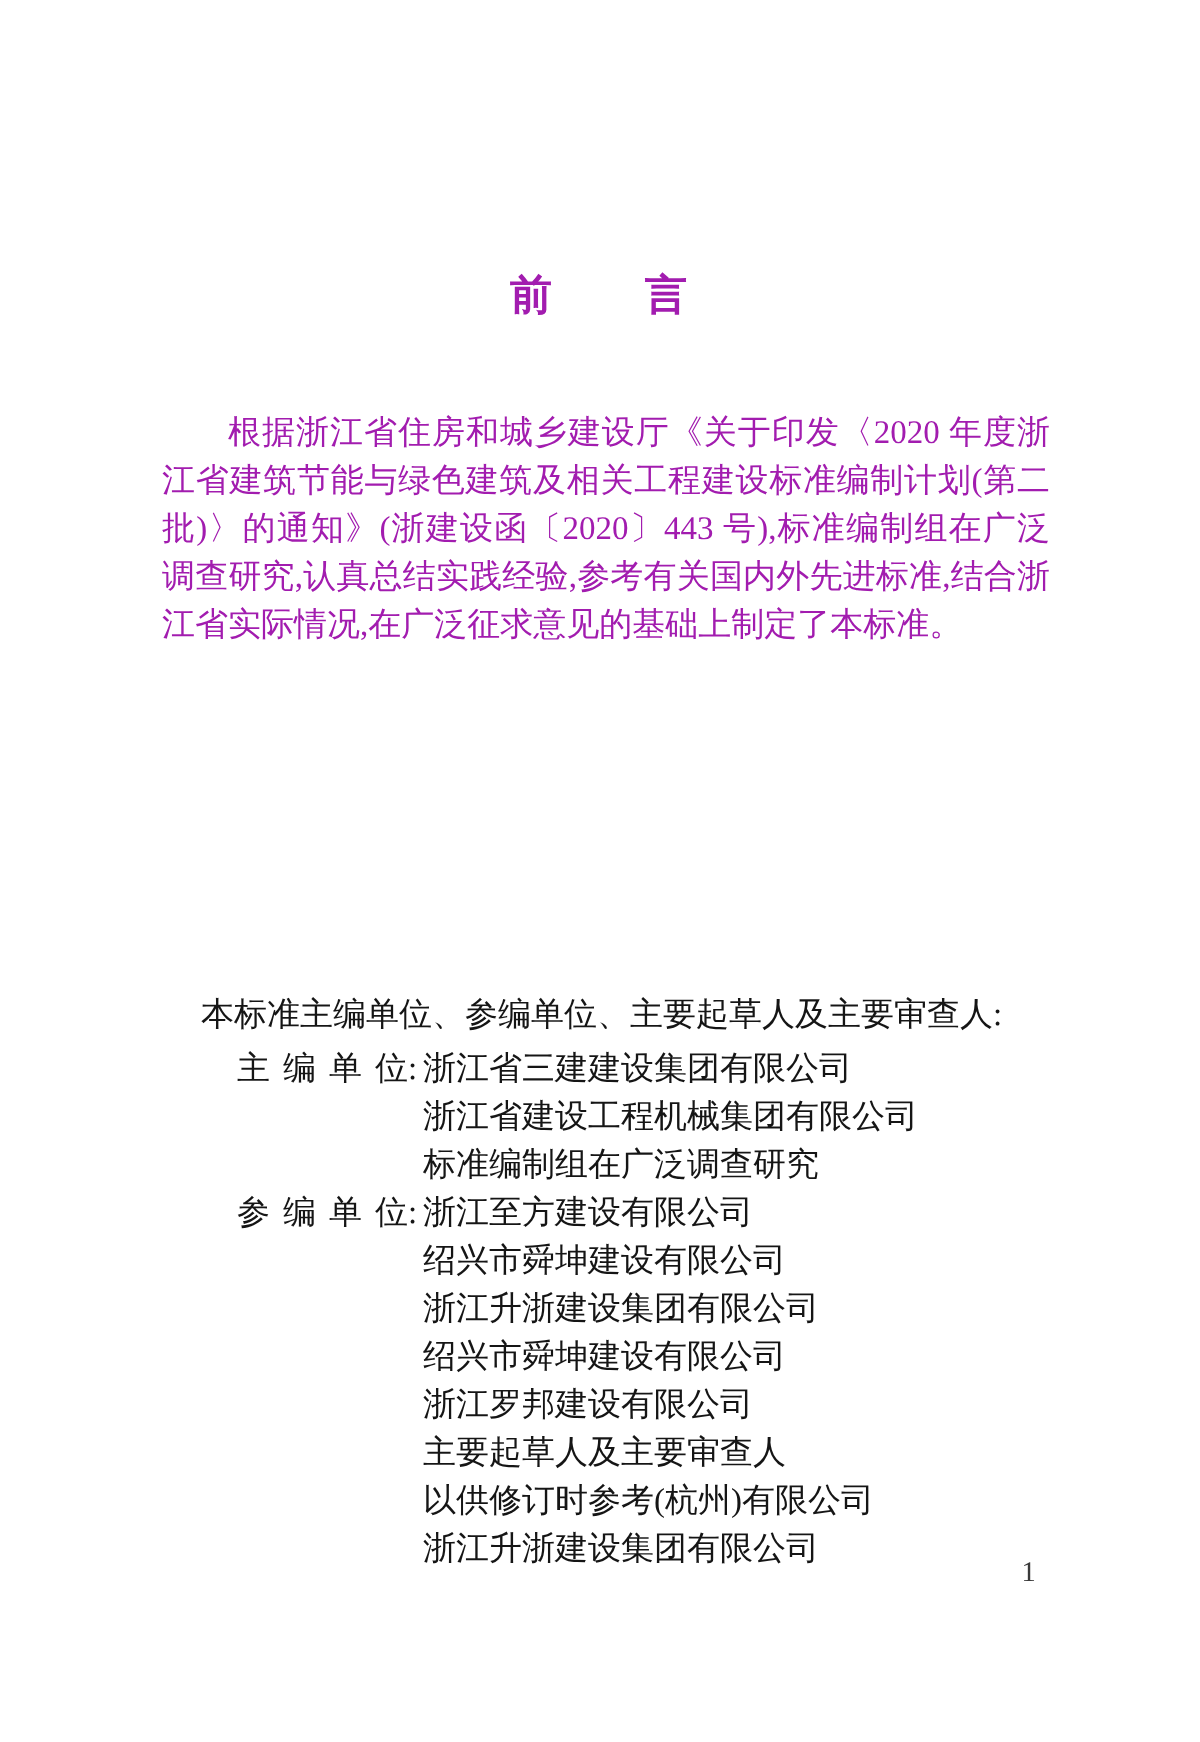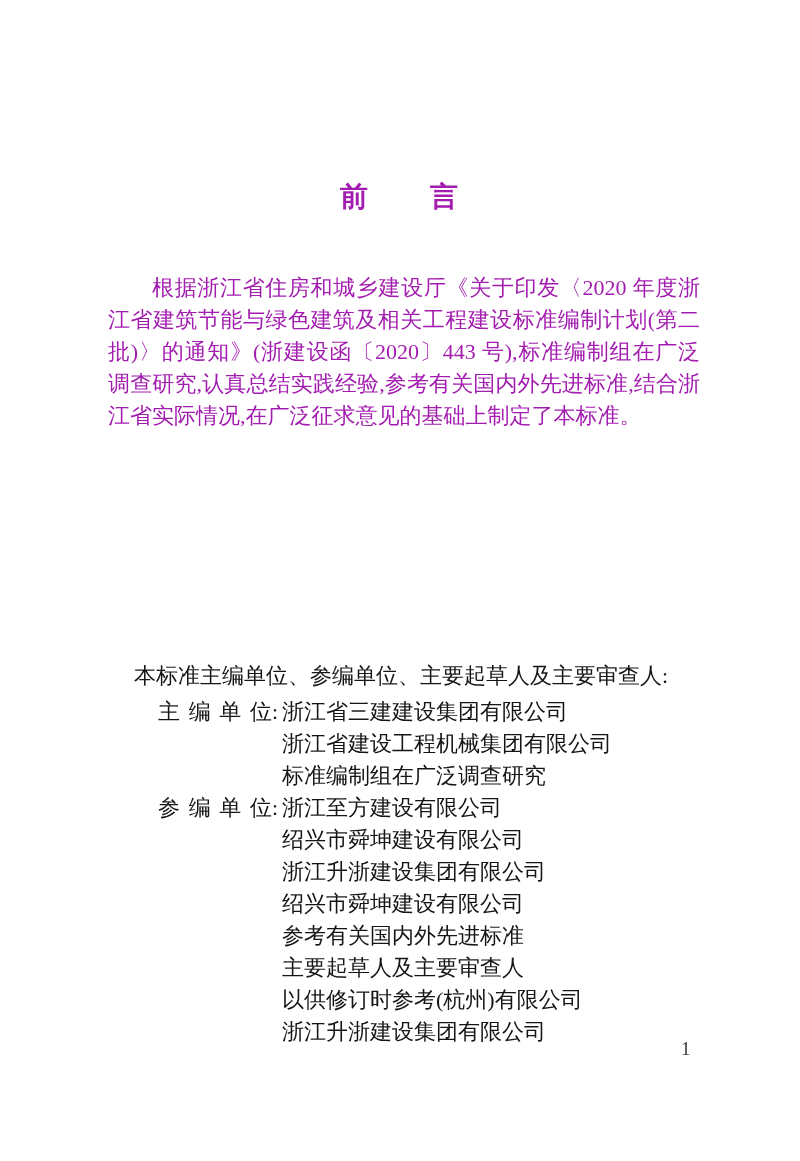--- a/index.html
+++ b/index.html
@@ -230,21 +230,21 @@
       </div>
 
       <div class="credit-row cont">
         <span class="credit-label">
           <span class="lch">参</span>
           <span class="lch">编</span>
           <span class="lch">单</span>
           <span class="lch">位</span>
         </span>
         <span class="credit-colon">:</span>
-        <span class="credit-value">参考有关国内外先进标准</span>
+        <span class="credit-value">浙江罗邦建设有限公司</span>
       </div>
 
       <div class="credit-row cont">
         <span class="credit-label">
           <span class="lch">参</span>
           <span class="lch">编</span>
           <span class="lch">单</span>
           <span class="lch">位</span>
         </span>
         <span class="credit-colon">:</span>

